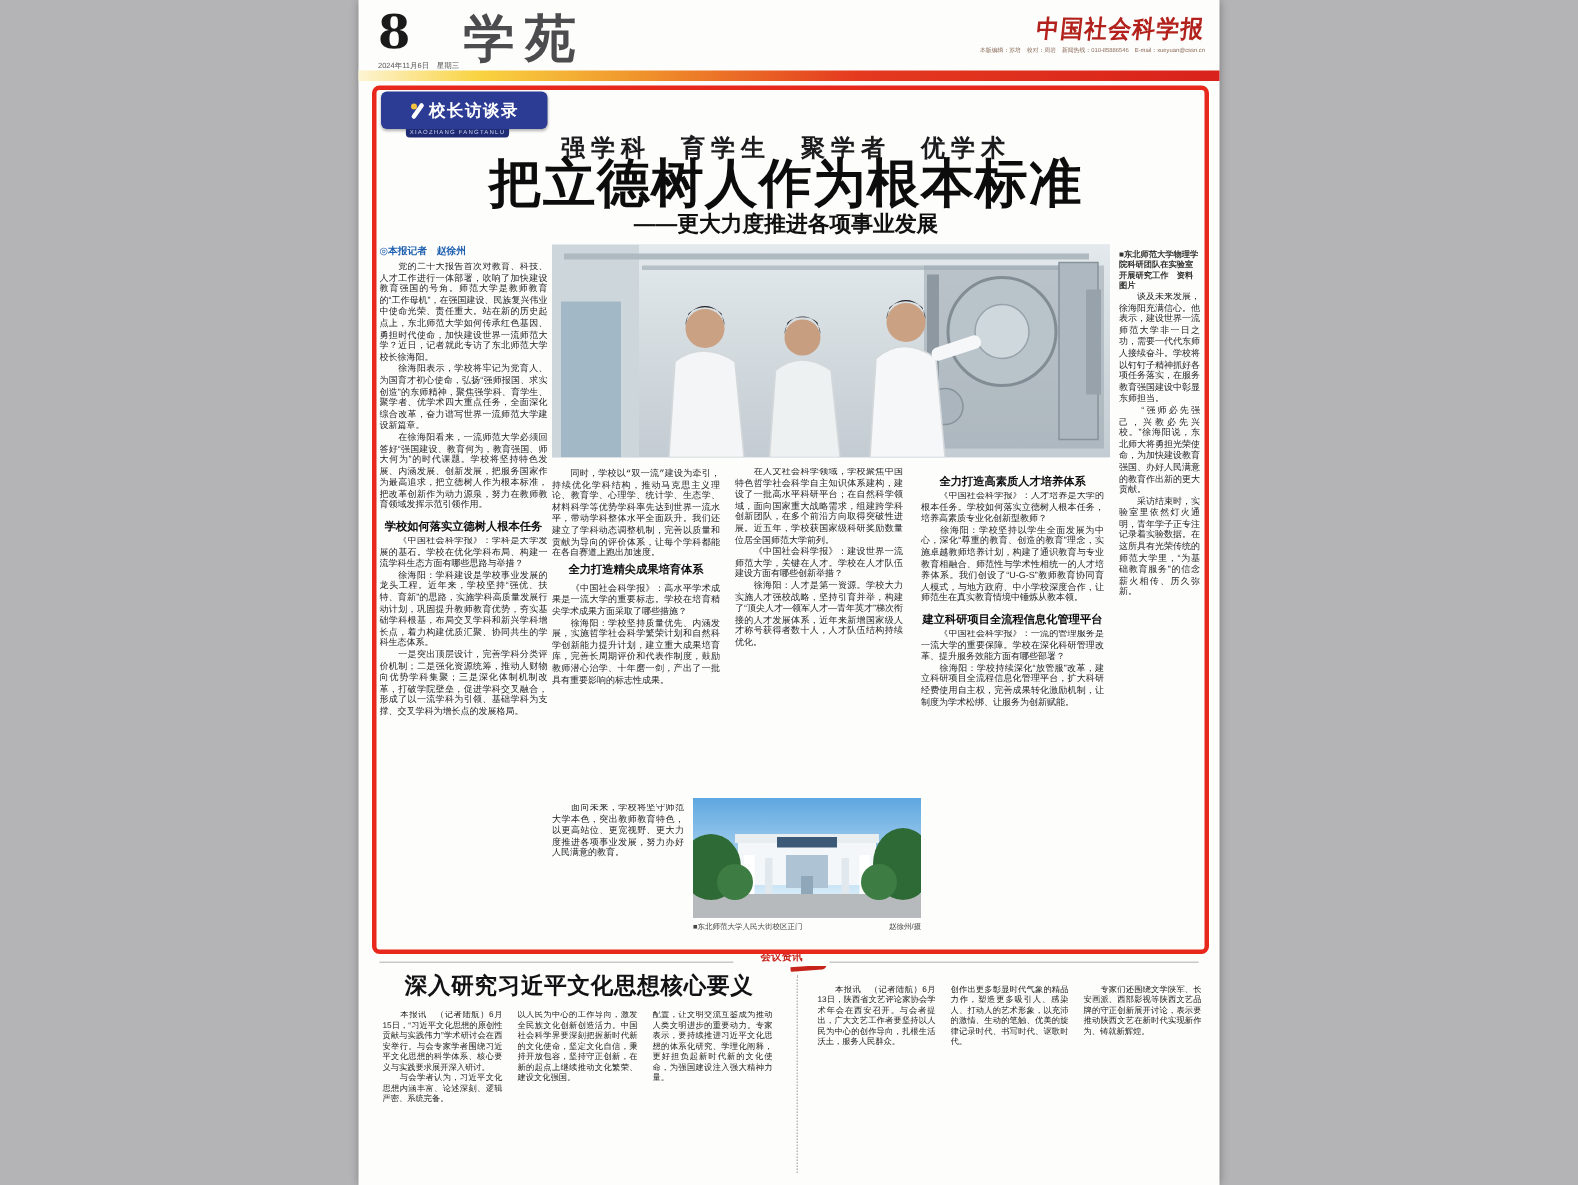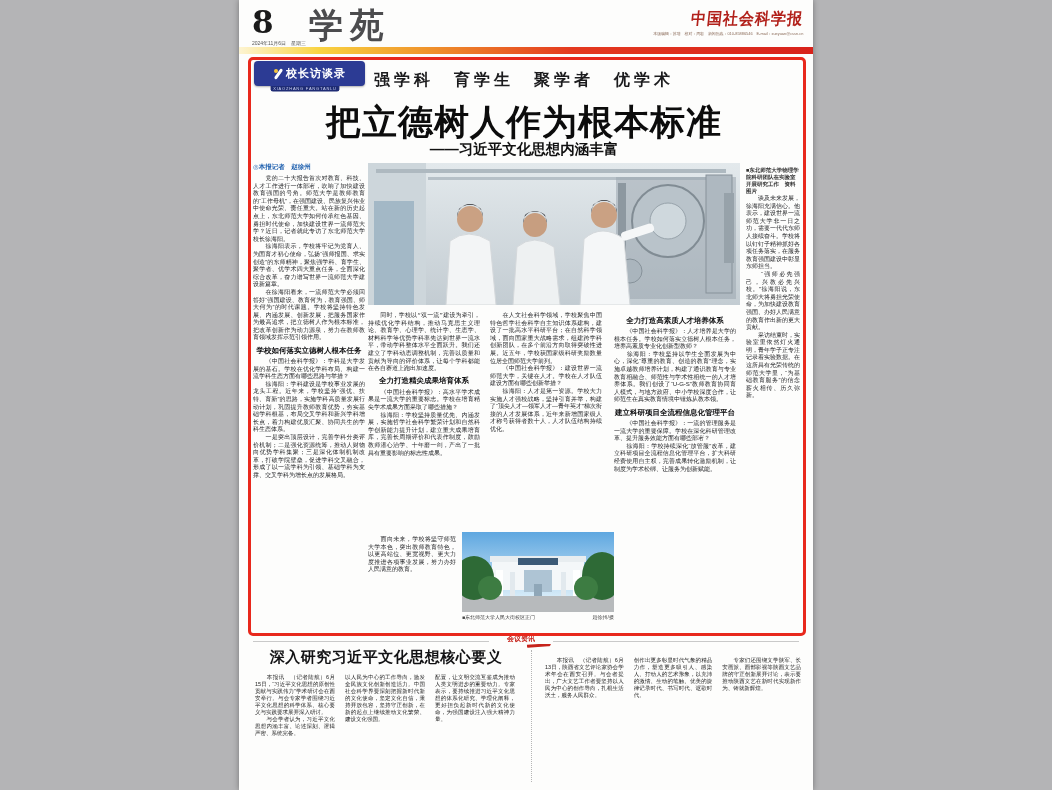--- a/index.html
+++ b/index.html
@@ -30,21 +30,21 @@
          box-shadow:0 1px 2px rgba(0,0,0,.3);}
   .badge-label{color:#fff;font-size:11px;font-weight:700;letter-spacing:1px;white-space:nowrap;}
   .badge-ic{width:10px;height:10px;position:relative;flex:0 0 auto;}
   .badge-ic .slash{position:absolute;left:4px;top:-1px;width:3px;height:12px;background:#fff;
          transform:rotate(35deg);border-radius:2px;}
   .badge-ic .dot{position:absolute;left:1px;top:0;width:4px;height:4px;background:#f5c33d;border-radius:50%;}
   .badge-sub{left:23px;top:86px;width:86px;height:7px;background:#1f2c74;border-radius:0 0 3px 3px;
          color:#cdd4f2;font-size:5px;line-height:7px;text-align:center;transform:scale(.8);
          transform-origin:center top;letter-spacing:1px;z-index:5;}
   
-  .kicker{left:20px;top:70px;width:530px;text-align:center;font-size:16px;font-weight:800;
+  .kicker{left:20px;top:89px;width:530px;text-align:center;font-size:16px;font-weight:800;
           color:#1c1c1e;letter-spacing:4px;}
   .main-title{left:10px;top:99px;width:550px;text-align:center;font-size:35px;font-weight:900;
           color:#0c0c0c;letter-spacing:1px;}
   .sub-title{left:10px;top:140px;width:550px;text-align:center;font-size:14.5px;font-weight:700;color:#111;}
   .byline{color:#1d5fae;font-size:6.5px;font-weight:700;margin-bottom:3px;}
   
   .bodytext{font-size:6px;line-height:7.6px;text-align:justify;white-space:pre-line;
             color:#222326;overflow:hidden;}
   .subhead{font-size:7.5px;font-weight:800;color:#0e0e10;text-align:center;margin:4px 0 3px 0;
            line-height:9px;}
@@ -81,21 +81,21 @@
     <span class="badge-ic">
         <span class="dot"></span>
         <span class="slash"></span>
       </span>
     <span class="badge-label">校长访谈录</span>
   </div>
   <div class="abs badge-sub">XIAOZHANG FANGTANLU</div>
 
   <div class="abs kicker">强学科　育学生　聚学者　优学术</div>
   <div class="abs main-title">把立德树人作为根本标准</div>
-  <div class="abs sub-title">——习近平文化思想内涵丰富</div>
+  <div class="abs sub-title">——更大力度推进各项事业发展</div>
 
   <div class="abs photo-frame" style="left:129px;top:163px;width:372px;height:142px;">
     <svg width="372" height="142" viewBox="0 0 372 142">
       <defs>
         <linearGradient id="labbg" x1="0" y1="0" x2="0" y2="1">
           <stop offset="0" stop-color="#e3e9ec"></stop>
             <stop offset="1" stop-color="#c3ccd2"></stop>
         </linearGradient>
       </defs>
       <rect width="372" height="142" fill="url(#labbg)"></rect>

